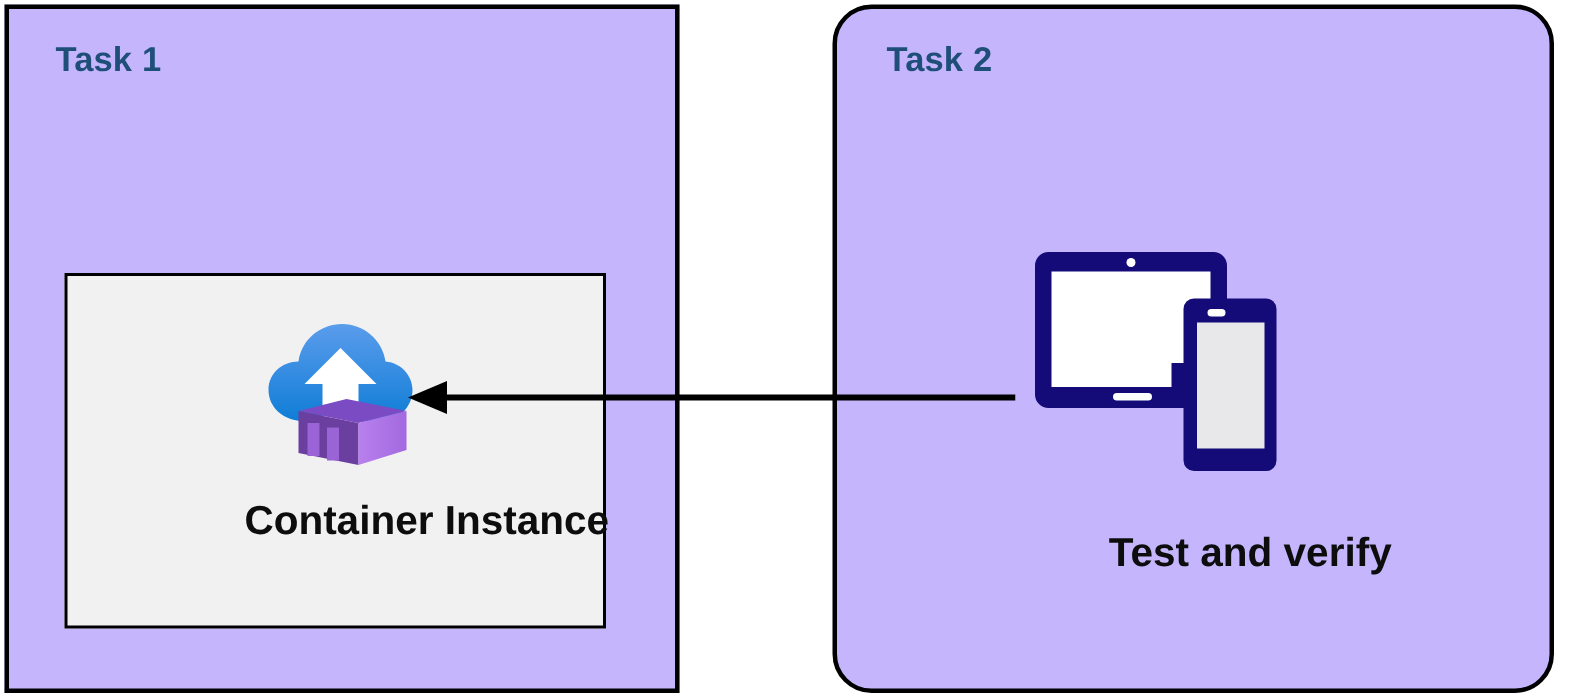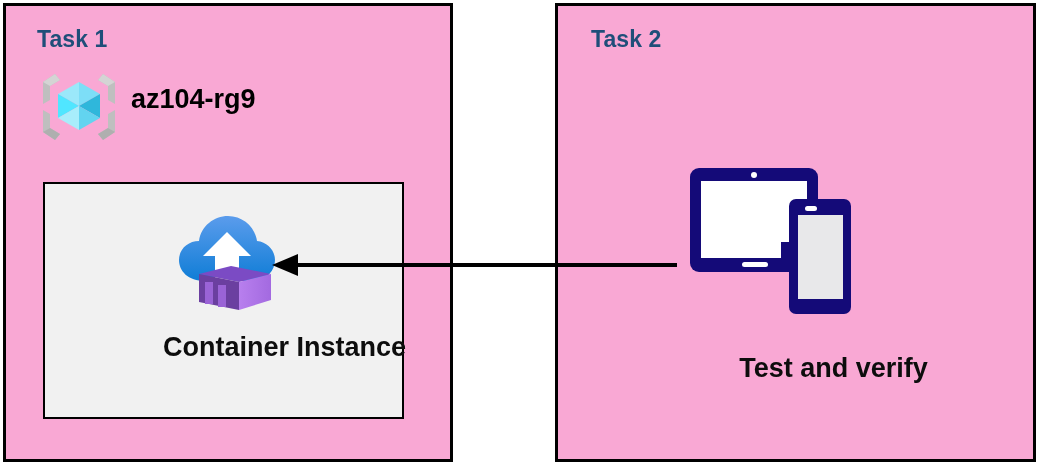--- a/index.html
+++ b/index.html
@@ -21,33 +21,34 @@
     top: 0;
     width: 1049px;
     height: 465px;
   }
 
   
   .panel {
     position: absolute;
     border: 3px solid #000000;
     box-sizing: border-box;
-    background: #f9a8d4;
+    background: #c4b5fd;
   }
   #panel-task1 {
     left: 3px;
     top: 3px;
     width: 450px;
     height: 459px;
   }
   #panel-task2 {
     left: 555px;
     top: 3px;
     width: 481px;
     height: 459px;
+    border-radius: 26px;
   }
 
   .panel-title {
     position: absolute;
     font-size: 23px;
     font-weight: bold;
     color: #1F4E79;
     letter-spacing: 0.1px;
     white-space: nowrap;
   }
@@ -141,53 +142,20 @@
 </style>
 </head>
 <body>
 
 <div class="canvas">
 
   <div class="panel" id="panel-task1">
 
     <div class="panel-title" id="title-task1">Task 1</div>
 
-    <div id="rg-row">
-
-      <div id="rg-icon">
-        <svg viewBox="0 0 92 78" width="92" height="78" xmlns="http://www.w3.org/2000/svg">
-
-          <path d="M22 6 L10 14 L10 36 L17 32 L17 18 L27 12 Z" fill="#BFBFBF"></path>
-          <path d="M22 6 L10 14 L17 18 L27 12 Z" fill="#D4D4D4"></path>
-
-          <path d="M10 42 L10 64 L22 72 L27 66 L17 60 L17 46 Z" fill="#BFBFBF"></path>
-          <path d="M10 64 L22 72 L27 66 L17 60 Z" fill="#AFAFAF"></path>
-
-          <path d="M70 6 L82 14 L82 36 L75 32 L75 18 L65 12 Z" fill="#BFBFBF"></path>
-          <path d="M70 6 L82 14 L75 18 L65 12 Z" fill="#D4D4D4"></path>
-
-          <path d="M82 42 L82 64 L70 72 L65 66 L75 60 L75 46 Z" fill="#BFBFBF"></path>
-          <path d="M82 64 L70 72 L65 66 L75 60 Z" fill="#AFAFAF"></path>
-
-          <path d="M46 14 L25 26 L46 38 Z" fill="#9BE8FA"></path>
-
-          <path d="M46 14 L67 26 L46 38 Z" fill="#7DDEF7"></path>
-
-          <path d="M25 26 L25 50 L46 38 Z" fill="#50E6FF"></path>
-
-          <path d="M67 26 L67 50 L46 38 Z" fill="#2FB7DB"></path>
-
-          <path d="M25 50 L46 62 L46 38 Z" fill="#A8EDFB"></path>
-
-          <path d="M67 50 L46 62 L46 38 Z" fill="#62D4F0"></path>
-        </svg>
-      </div>
-
-      <div id="rg-label">az104-rg9</div>
-    </div>
 
     <div id="container-box">
 
       <div id="aci-icon">
         <svg viewBox="0 0 106 106" width="106" height="106" xmlns="http://www.w3.org/2000/svg">
           <defs>
             <linearGradient id="cloudGrad" x1="0" y1="0" x2="0" y2="1">
               <stop offset="0%" stop-color="#5B9CEC"></stop>
               <stop offset="100%" stop-color="#0F7DD6"></stop>
             </linearGradient>

